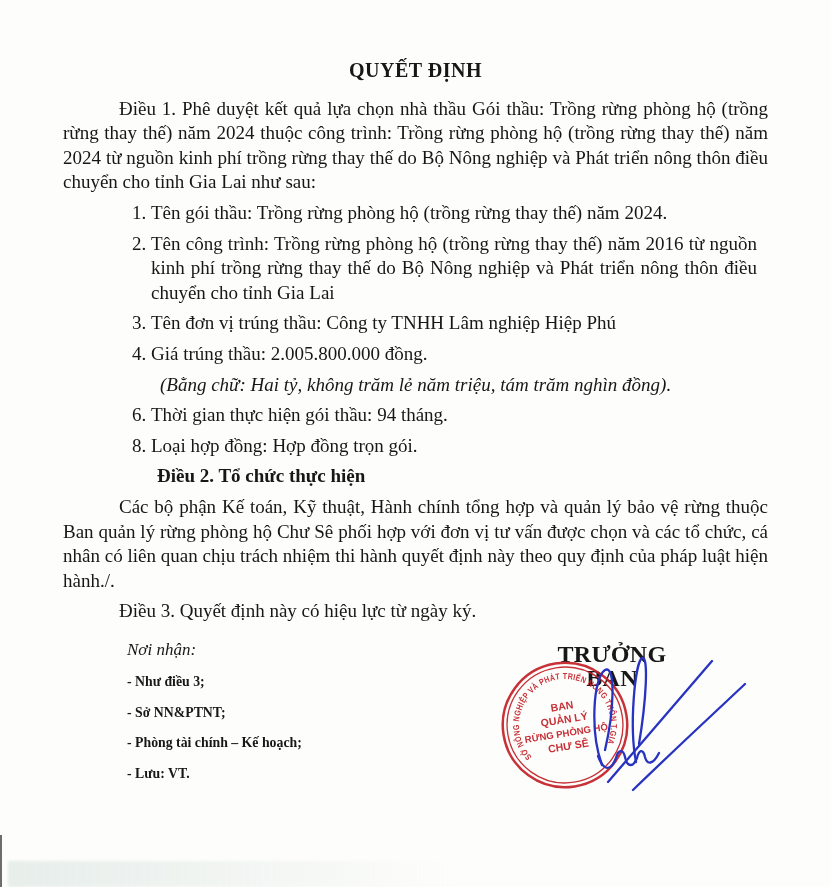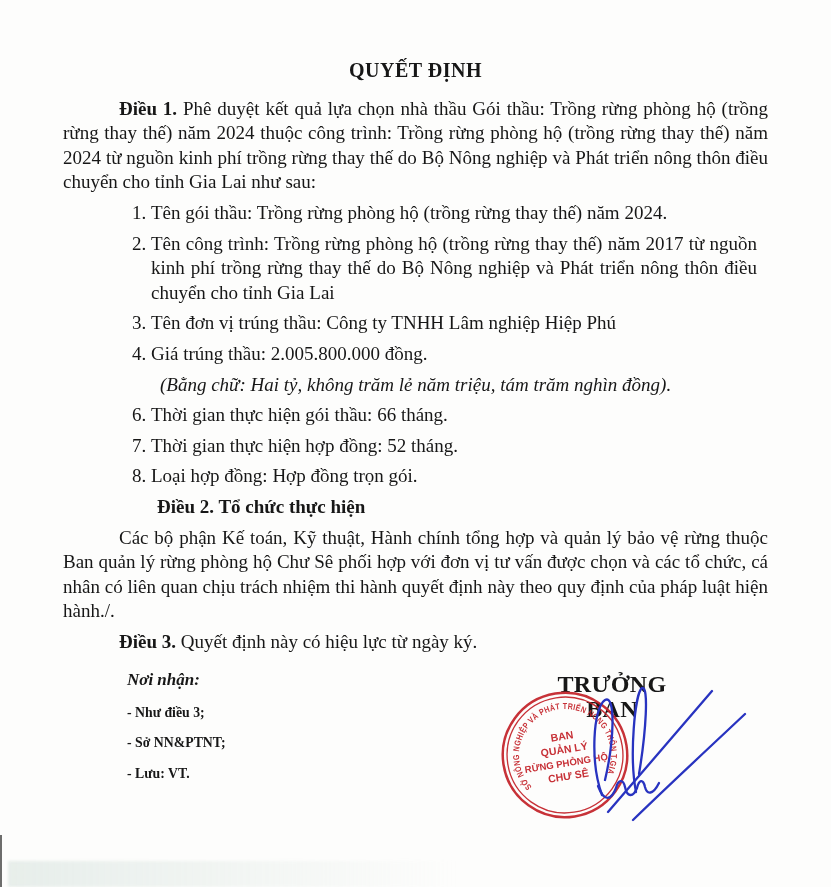--- a/index.html
+++ b/index.html
@@ -45,34 +45,34 @@
   .item-note{
     margin:0 0 6px 97px;
     font-style:italic;
     text-align:left;
   }
   .a2-heading{
     font-weight:bold;
     margin:2px 0 6px 94px;
   }
   .a3{margin-top:4px;}
-  .a3 b, p.para b{font-weight:bold;}
+  .a3 b, p.para b{font-weight:normal;}
 
   
   .footer{
     position:relative;
     height:190px;
     margin-top:12px;
   }
   .recipients{
     position:absolute;
     left:64px;top:2px;
   }
   .recipients-heading{
-    font-weight:bold;
+    font-weight:normal;
     font-style:italic;
     font-size:17px;
     margin:0 0 7px 0;
   }
   .recipients-item{
     font-size:13.8px;
     font-weight:bold;
     line-height:20.4px;
     margin-top:10px;
   }
@@ -129,40 +129,40 @@
 <body>
 
 <div class="page">
 
   <h1 class="doc-title">QUYẾT ĐỊNH</h1>
 
   <p class="para"><b>Điều 1.</b><span> Phê duyệt kết quả lựa chọn nhà thầu Gói thầu: Trồng rừng phòng hộ (trồng rừng thay thế) năm 2024 thuộc công trình: Trồng rừng phòng hộ (trồng rừng thay thế) năm 2024 từ nguồn kinh phí trồng rừng thay thế do Bộ Nông nghiệp và Phát triển nông thôn điều chuyển cho tỉnh Gia Lai như sau:</span></p>
 
   <div class="items">
     <div class="item"><span class="num">1.</span><span>Tên gói thầu: Trồng rừng phòng hộ (trồng rừng thay thế) năm 2024.</span></div>
-    <div class="item"><span class="num">2.</span><span>Tên công trình: Trồng rừng phòng hộ (trồng rừng thay thế) năm 2017 từ nguồn kinh phí trồng rừng thay thế do Bộ Nông nghiệp và Phát triển nông thôn điều chuyển cho tỉnh Gia Lai</span></div>
+    <div class="item"><span class="num">2.</span><span>Tên công trình: Trồng rừng phòng hộ (trồng rừng thay thế) năm 2016 từ nguồn kinh phí trồng rừng thay thế do Bộ Nông nghiệp và Phát triển nông thôn điều chuyển cho tỉnh Gia Lai</span></div>
     <div class="item"><span class="num">3.</span><span>Tên đơn vị trúng thầu: Công ty TNHH Lâm nghiệp Hiệp Phú</span></div>
     <div class="item"><span class="num">4.</span><span>Giá trúng thầu: 2.005.800.000 đồng.</span></div>
     <div class="item-note">(Bằng chữ: Hai tỷ, không trăm lẻ năm triệu, tám trăm nghìn đồng).</div>
-    <div class="item"><span class="num">6.</span><span>Thời gian thực hiện gói thầu: 66 tháng.</span></div>
-    <div class="item"><span class="num">7.</span><span>Thời gian thực hiện hợp đồng: 52 tháng.</span></div>
+    <div class="item"><span class="num">6.</span><span>Thời gian thực hiện gói thầu: 94 tháng.</span></div>
     <div class="item"><span class="num">8.</span><span>Loại hợp đồng: Hợp đồng trọn gói.</span></div>
   </div>
 
   <div class="a2-heading">Điều 2. Tổ chức thực hiện</div>
   <p class="para">Các bộ phận Kế toán, Kỹ thuật, Hành chính tổng hợp và quản lý bảo vệ rừng thuộc Ban quản lý rừng phòng hộ Chư Sê phối hợp với đơn vị tư vấn được chọn và các tổ chức, cá nhân có liên quan chịu trách nhiệm thi hành quyết định này theo quy định của pháp luật hiện hành./.</p>
 
   <p class="para a3"><b>Điều 3.</b><span> Quyết định này có hiệu lực từ ngày ký.</span></p>
 
   <div class="footer">
 
     <div class="recipients">
       <div class="recipients-heading">Nơi nhận:</div>
       <div class="recipients-item">- Như điều 3;</div>
       <div class="recipients-item">- Sở NN&amp;PTNT;</div>
+      <div class="recipients-item">- Phòng tài chính – Kế hoạch;</div>
       <div class="recipients-item">- Lưu: VT.</div>
     </div>
 
     <div class="sign-title">TRƯỞNG BAN</div>
 
     <svg class="stamp" viewBox="0 0 140 140" xmlns="http://www.w3.org/2000/svg">
       <circle cx="70" cy="70" r="65" fill="none" stroke="#c32128" stroke-width="2.6"></circle>
       <circle cx="70" cy="70" r="60.5" fill="none" stroke="#c32128" stroke-width="1.4"></circle>
       <defs>
         <path id="ringPath" d="M 30.7 97.5 A 48 48 0 1 1 109.3 97.5"></path>

